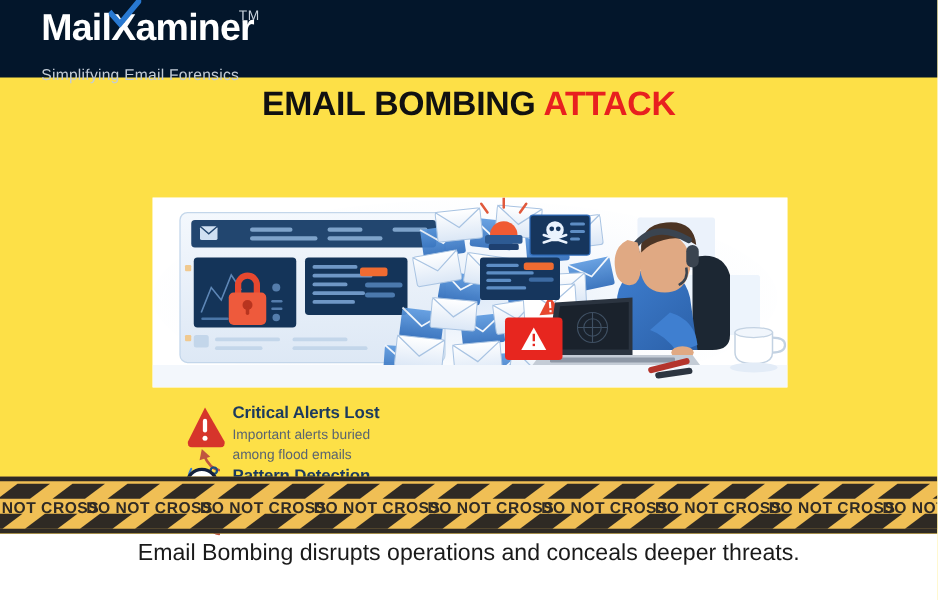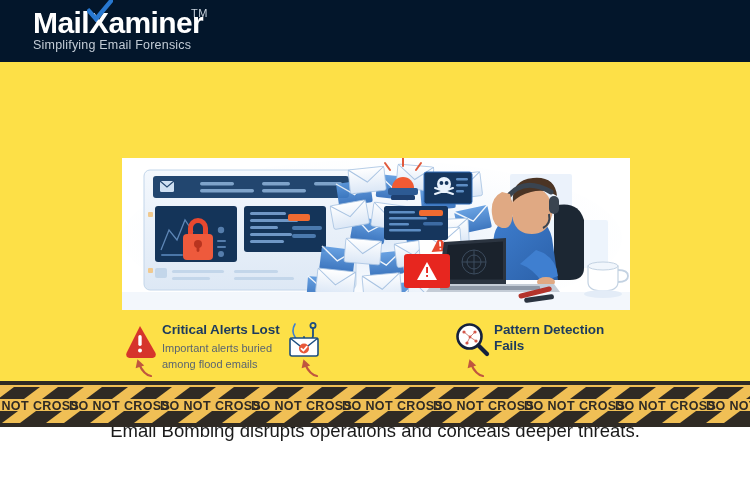--- a/index.html
+++ b/index.html
@@ -44,21 +44,21 @@
     pointer-events: none;
   }
   .tm {
     position: absolute;
     left: 158px; top: 0px;
     font-size: 11px; font-weight: 400;
     color: #c8d2dd;
     letter-spacing: 0.5px;
   }
   .logo-tag {
-    margin-top: 1px;
+    margin-top: 16px;
     font-size: 12.5px;
     color: #c3ccd6;
     letter-spacing: 0.2px;
   }
 
   
   .title {
     position: absolute; left: 0; top: 68px;
     width: 750px; text-align: center;
     font-size: 27px; font-weight: 700;
@@ -79,23 +79,24 @@
   .illustration {
     position: absolute; left: 122px; top: 158px;
     width: 508px; height: 152px;
     overflow: hidden;
     background: #ffffff;
   }
   .illo-svg { display: block; width: 508px; height: 152px; }
 
   
   .features {
-    position: absolute; left: 120px; top: 322px;
+    position: absolute; left: 144px; top: 322px;
     width: 500px; height: 78px;
     display: flex;
+    flex-direction: column;
   }
   .feature {
     position: relative;
     width: 166px;
     padding-left: 42px;
   }
   .f-icon {
     position: absolute; left: 2px; top: 0px;
     width: 36px; height: 36px;
   }
@@ -111,21 +112,21 @@
   }
   .f-desc {
     margin-top: 3px;
     font-size: 11px; font-weight: 400;
     color: #5a6470;
     line-height: 1.42;
   }
 
   
   .caption {
-    position: absolute; left: 0; top: 420px;
+    position: absolute; left: 0; top: 431px;
     width: 750px; text-align: center;
     font-size: 18.5px; font-weight: 400;
     color: #1a1a1a;
   }
 
   
   .tape {
     position: absolute; left: 0; bottom: 0;
     width: 750px; height: 46px;
     overflow: hidden;
@@ -143,20 +144,23 @@
         <span>Mail</span><span class="logo-x">X</span><span>aminer</span>
         <svg class="check-icon" viewBox="0 0 26 22">
           <path d="M2 11 L9 19 L24 1" stroke="#2878d0" stroke-width="4.4" fill="none" stroke-linecap="square"></path>
         </svg>
         <span class="tm">TM</span>
       </div>
       <div class="logo-tag">Simplifying Email Forensics</div>
     </div>
   </div>
 
+  <div class="title">
+    <span>EMAIL BOMBING </span><span class="red">ATTACK</span>
+  </div>
 
 
   <div class="illustration">
     <svg class="illo-svg" viewBox="0 0 508 152">
       <defs>
         <linearGradient id="gScreen" x1="0" y1="0" x2="0" y2="1">
           <stop offset="0" stop-color="#f4f8fd"></stop>
             <stop offset="1" stop-color="#dde8f5"></stop>
         </linearGradient>
         <linearGradient id="gEnv" x1="0" y1="0" x2="0" y2="1">

